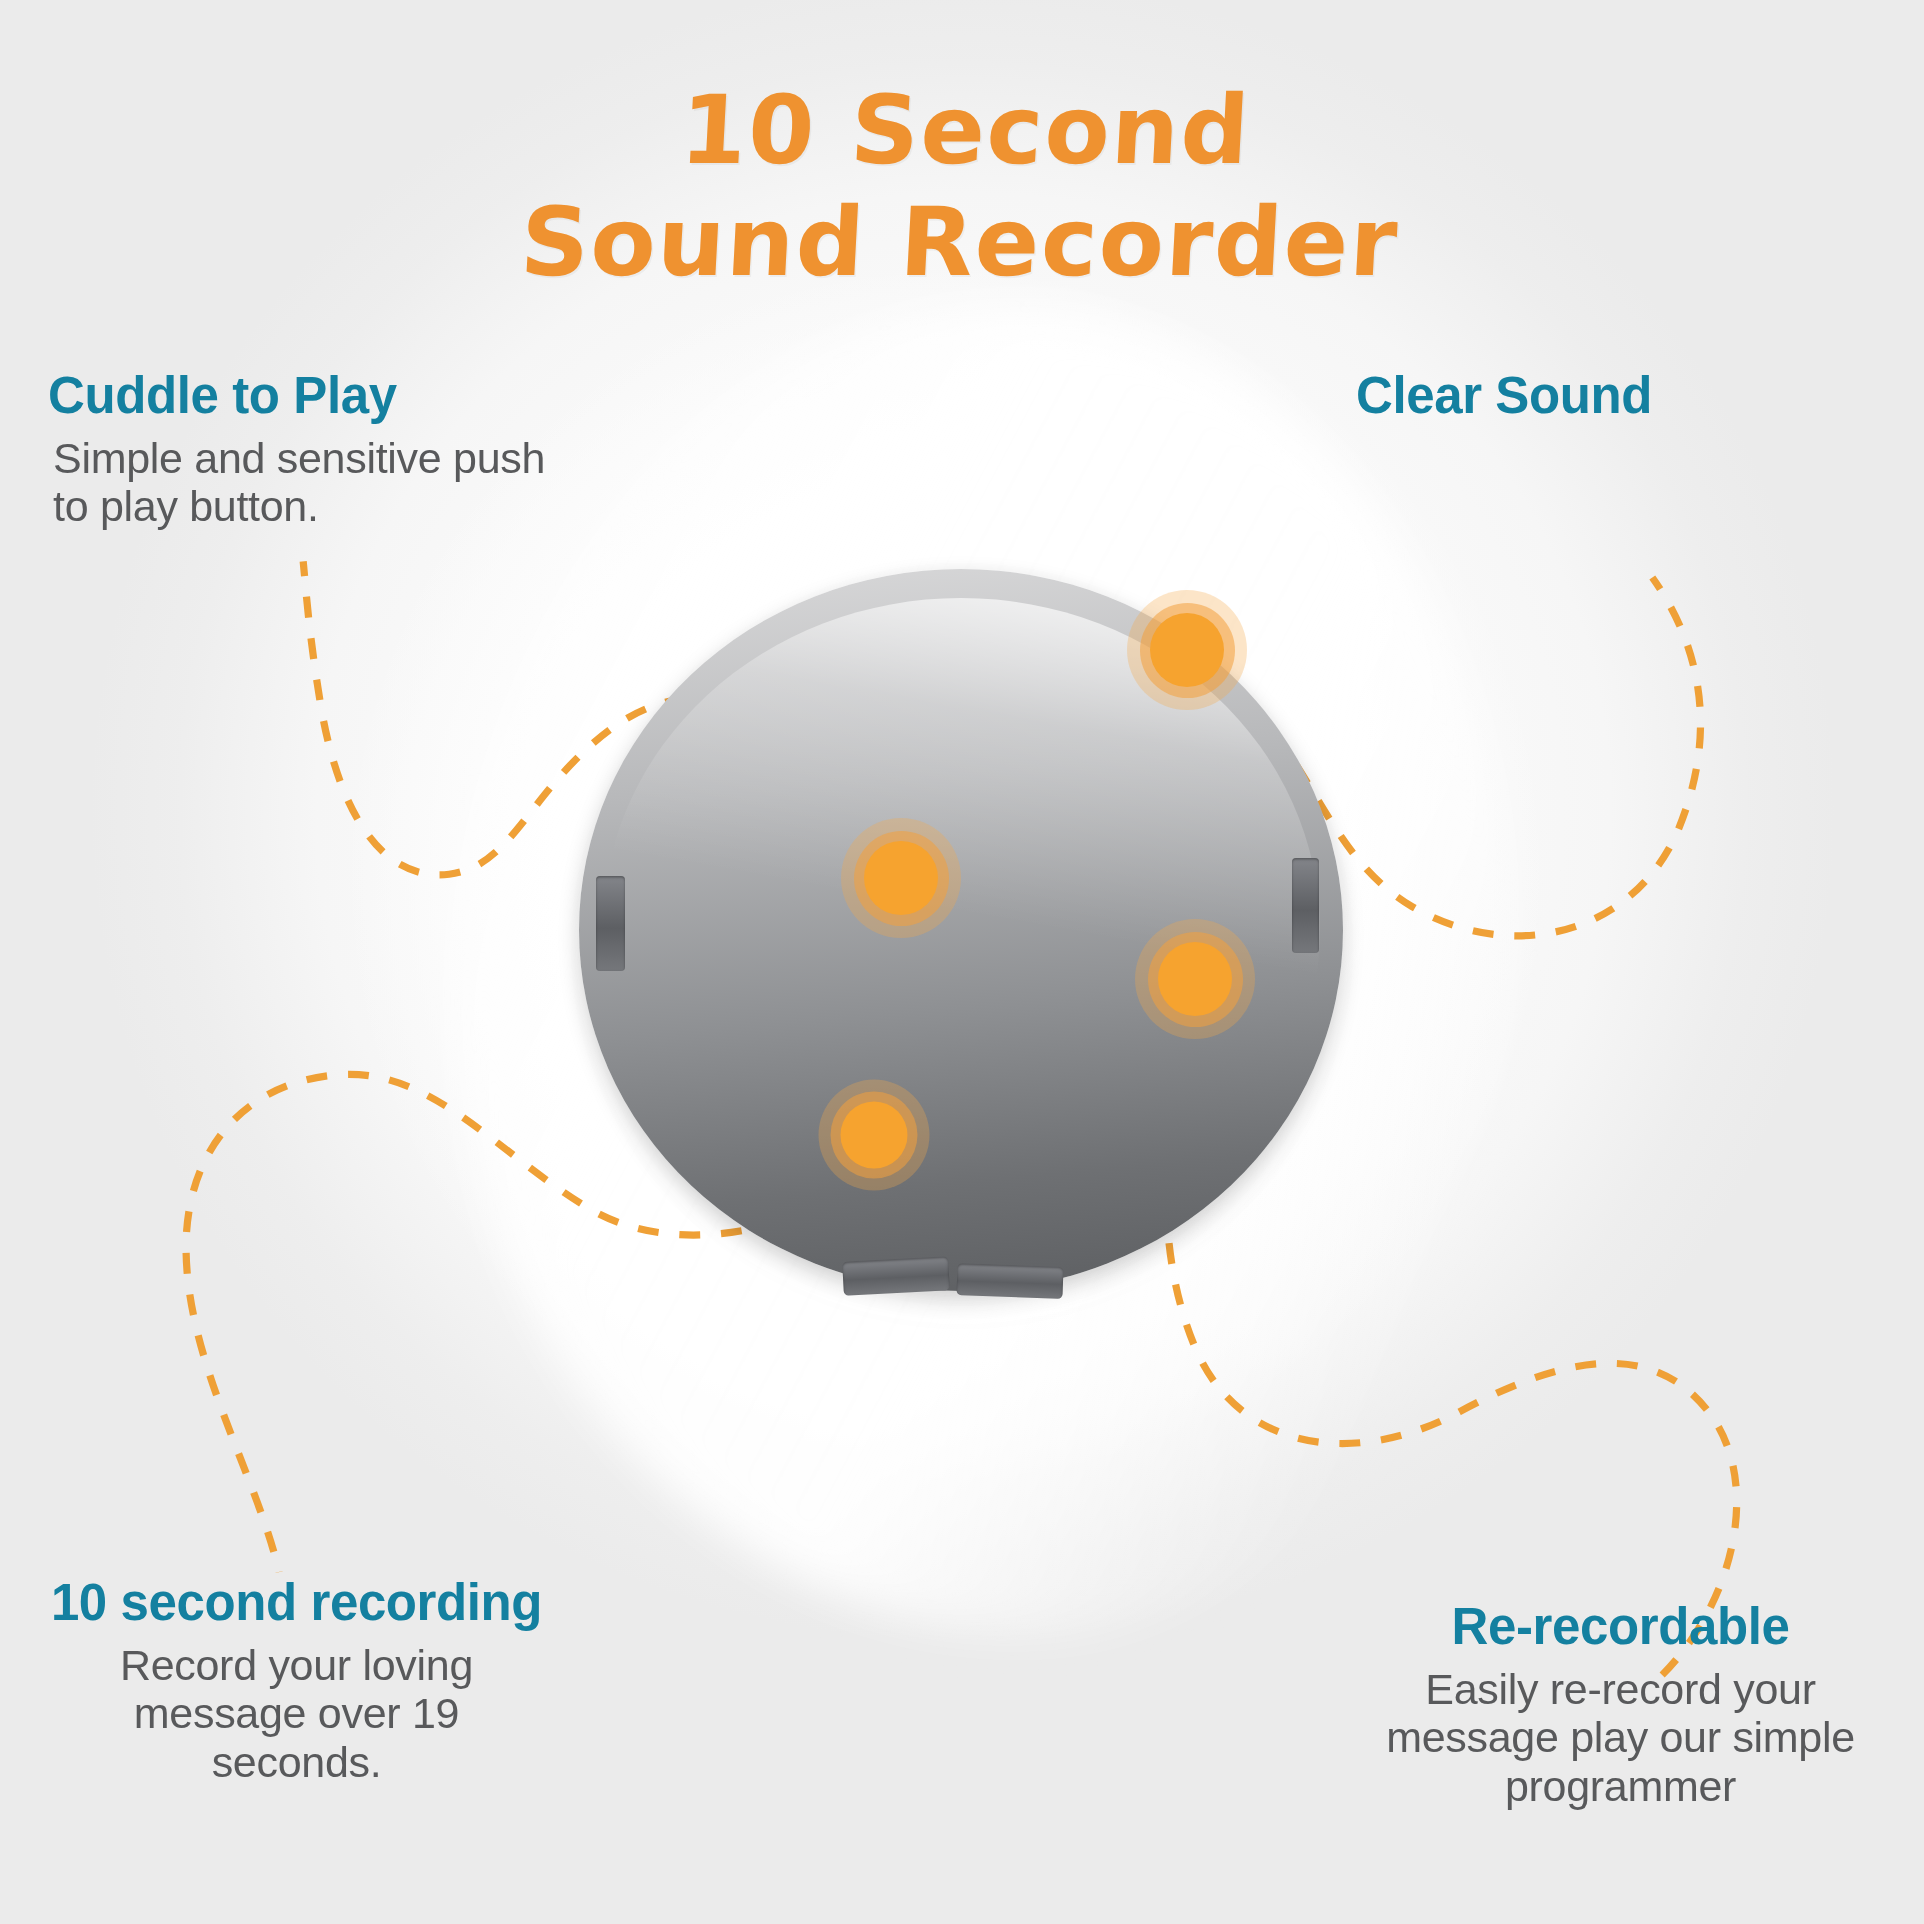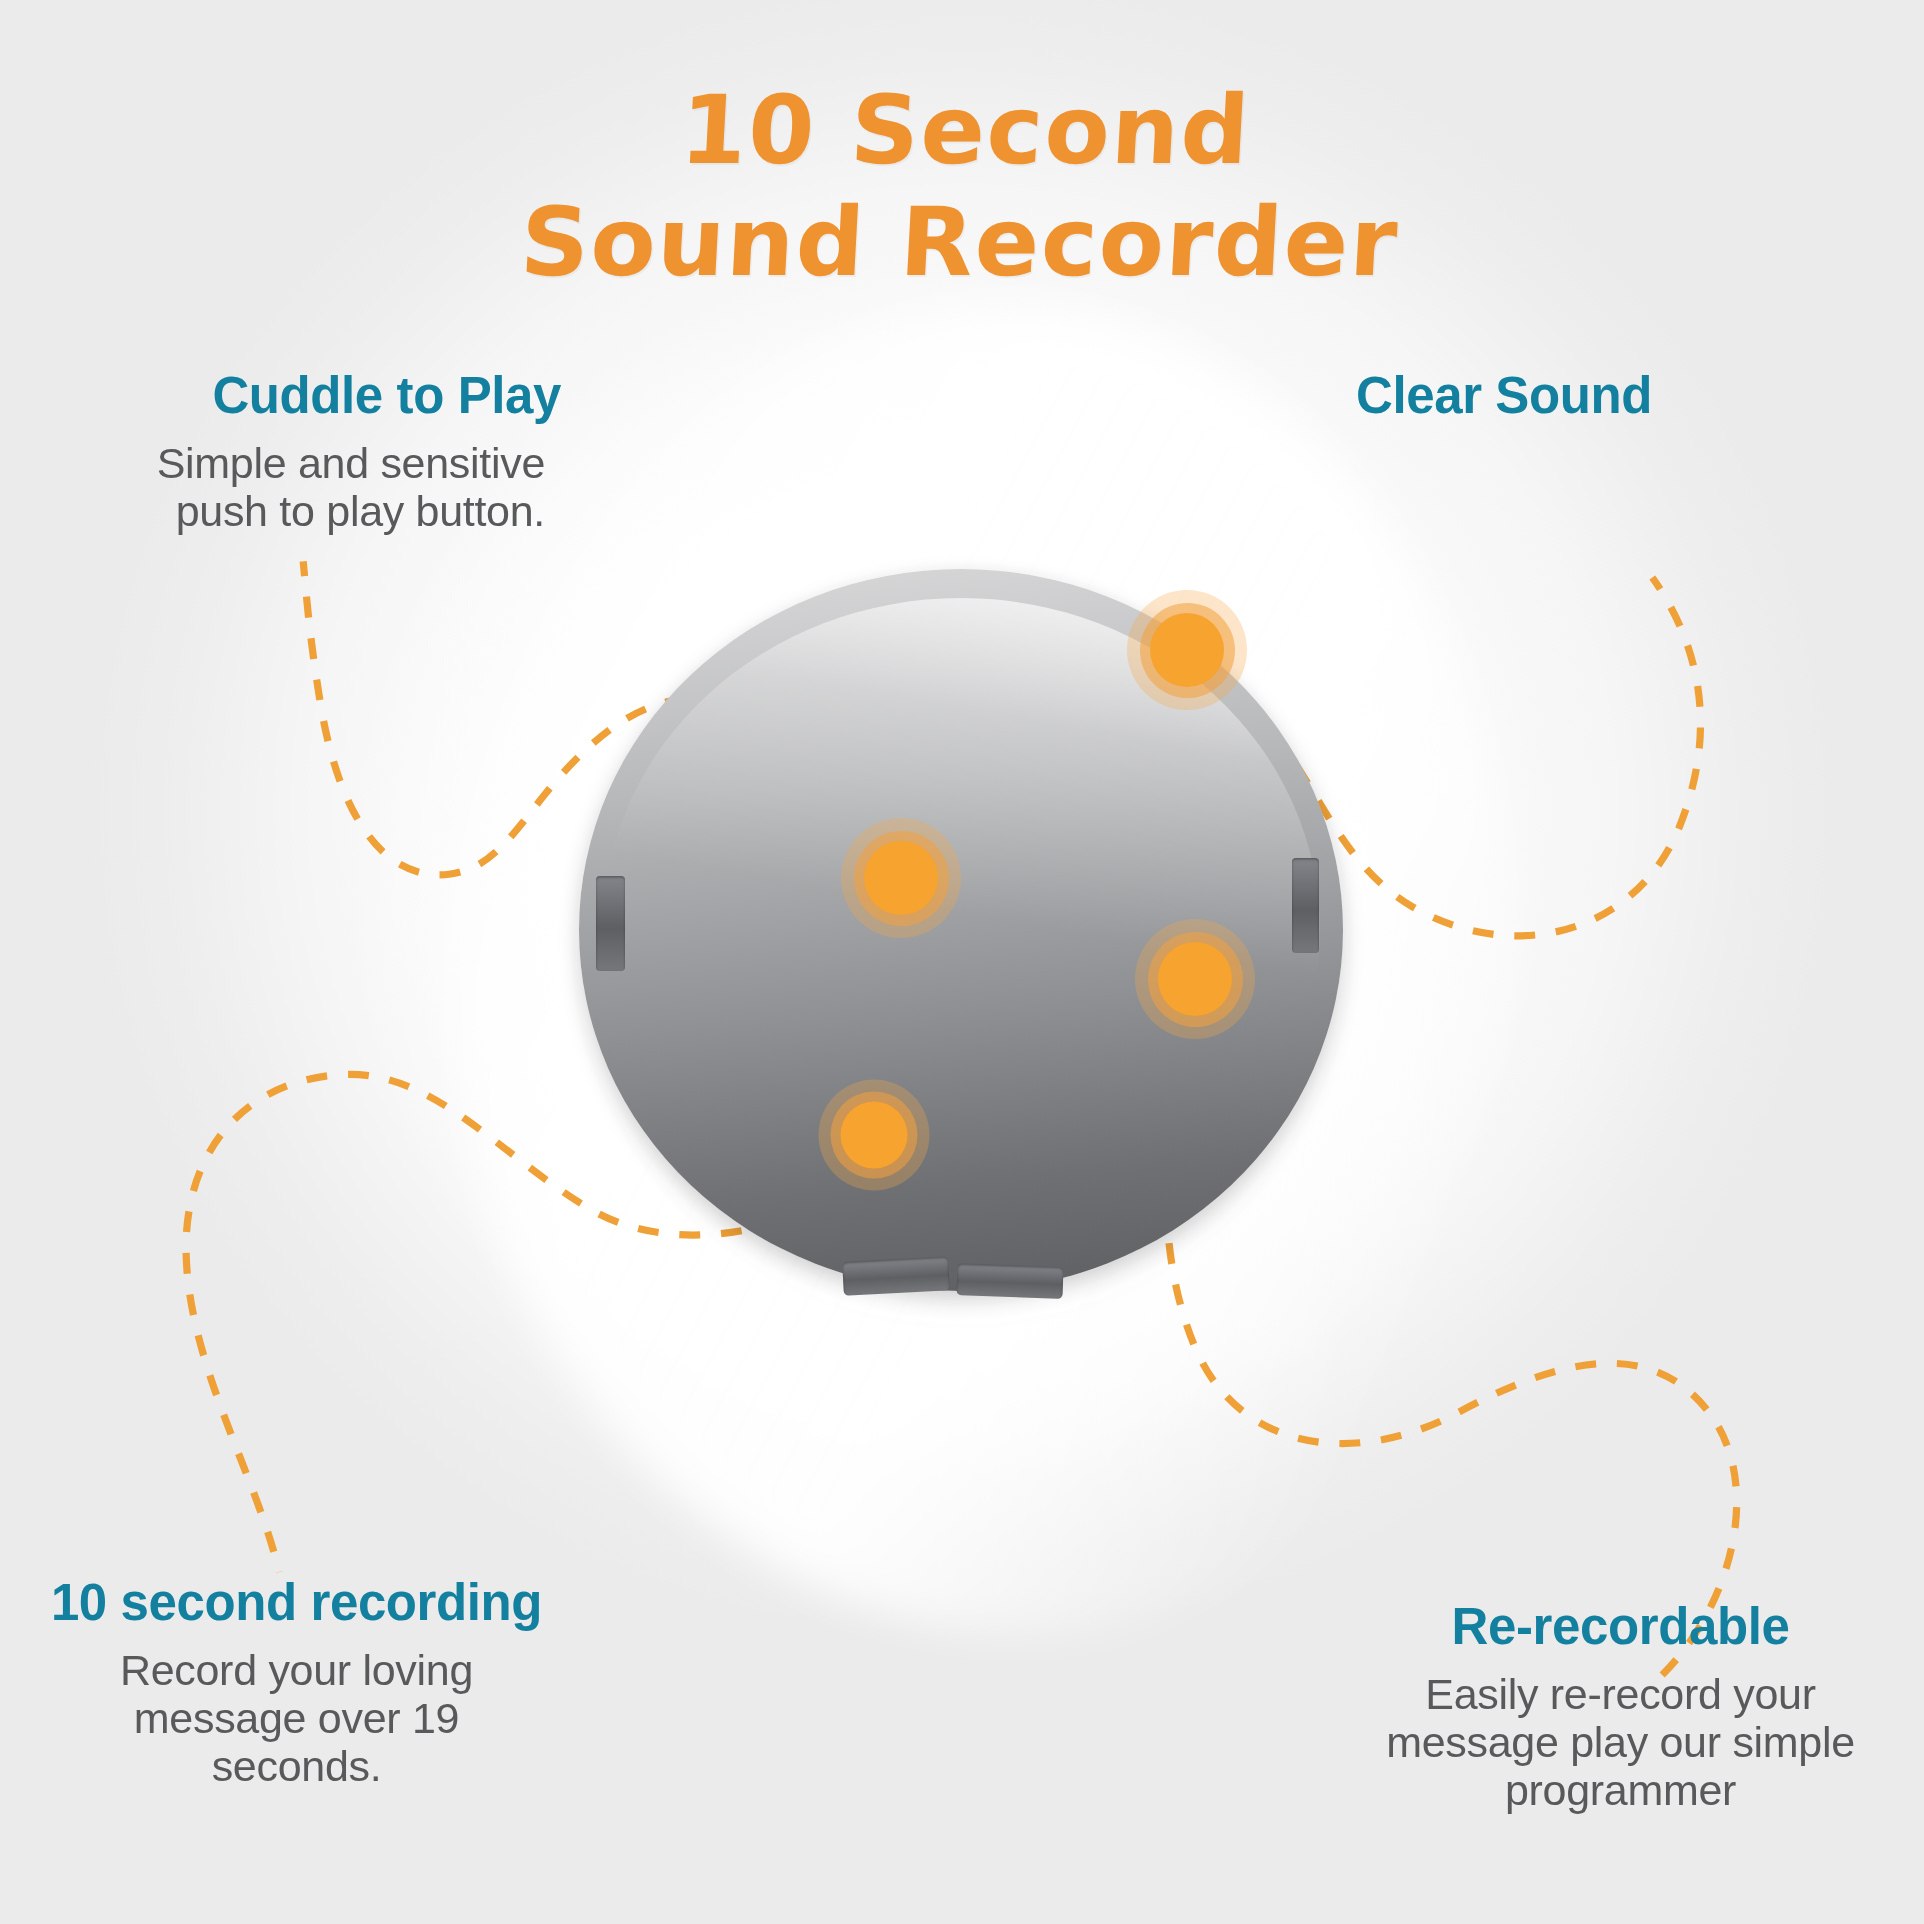--- a/index.html
+++ b/index.html
@@ -84,28 +84,28 @@
   }
   .feature h3 {
     margin: 0 0 11.2px 0;
     color: #1480a0;
     font-weight: 700;
     font-size: 51px;
     line-height: 1.06;
     letter-spacing: -0.4px;
   }
   .feature p {
-    margin: 16px;
+    margin: 5px;
     color: #58595b;
     font-size: 43px;
     line-height: 1.12;
     letter-spacing: -0.3px;
   }
 
-  #feat-cuddle   { left: 48px;   top: 369px;  width: 513px; text-align: right; }
+  #feat-cuddle   { left: 48px;   top: 369px;  width: 513px; text-align: left; }
   #feat-clear    { left: 1356px; top: 369px;  width: 513px; }
   #feat-tensec   { left: 48px;   top: 1576px; width: 497px; text-align: center; }
   #feat-rerec    { left: 1364px; top: 1600px; width: 513px; text-align: center; }
 
   
   #connectors {
     position: absolute;
     left: 0;
     top: 0;
     width: 1925px;

